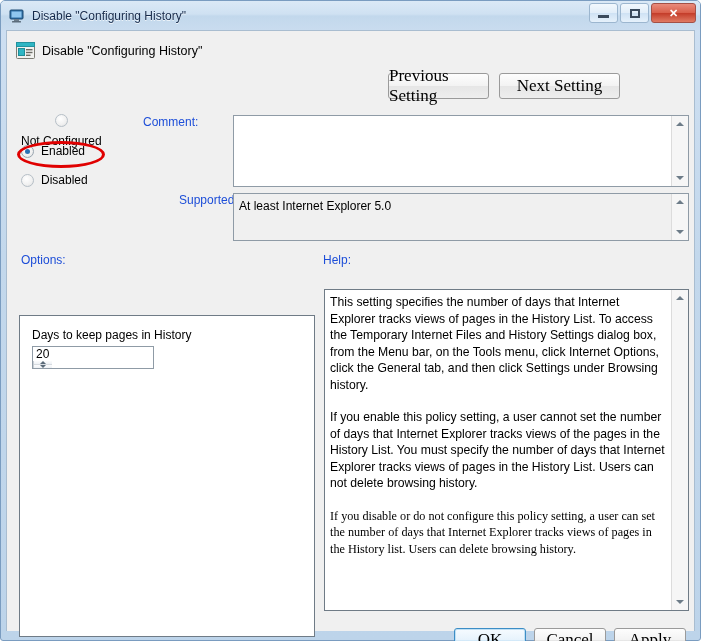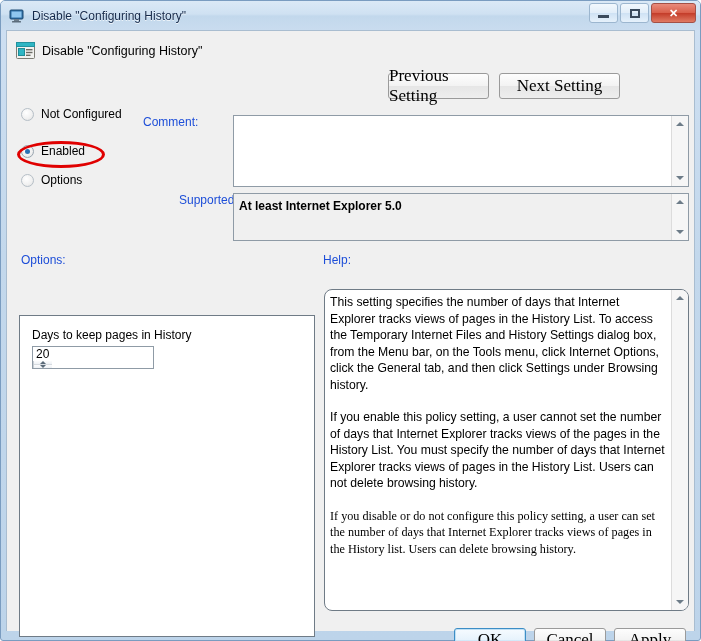--- a/index.html
+++ b/index.html
@@ -145,21 +145,21 @@
     width: 121px; height: 26px;
   }
 
   
   .radio-row {
     position: absolute;
     display: flex;
     align-items: center;
     gap: 7px;
   }
-  .r1 { left: 14px; top: 76px; }
+  .r1 { left: 14px; top: 83px; flex-direction: column; }
   .r2 { left: 14px; top: 113px; }
   .r3 { left: 14px; top: 142px; }
   .radio {
     width: 13px; height: 13px;
     border-radius: 50%;
     box-sizing: border-box;
     border: 1px solid #9aa6b0;
     background: radial-gradient(circle at 40% 35%, #ffffff 0%, #f0f0f0 60%, #dcdcdc 100%);
     position: relative;
     flex: 0 0 auto;
@@ -194,21 +194,20 @@
   .lbl-supported { left: 136px; top: 162px; margin-left: 36px; }
   .lbl-options { left: 14px; top: 222px; }
   .lbl-help { left: 316px; top: 222px; }
 
   .field {
     position: absolute;
     box-sizing: border-box;
     border: 1px solid #8f9ba6;
     background: #ffffff;
     overflow: hidden;
-    font-weight: bold;
   }
   .comment-box { left: 226px; top: 84px; width: 456px; height: 72px; }
   .supported-box {
     left: 226px; top: 162px; width: 456px; height: 48px;
     background: #f0f0f0;
   }
   .supported-text {
     position: absolute;
     left: 5px; top: 5px;
     font-size: 12px;
@@ -251,21 +250,21 @@
 
   
   .panel {
     position: absolute;
     box-sizing: border-box;
     border: 1px solid #6f7b86;
     background: #ffffff;
     overflow: hidden;
   }
   .options-panel { left: 12px; top: 258px; width: 296px; height: 322px; margin-top: 26px; }
-  .help-panel { left: 317px; top: 258px; width: 365px; height: 322px; border-radius: 8px; }
+  .help-panel { left: 317px; top: 258px; width: 365px; height: 322px; }
 
   .opt-label {
     position: absolute;
     left: 12px; top: 12px;
     font-size: 12px;
     color: #000;
     white-space: nowrap;
   }
   .spinner {
     position: absolute;
@@ -393,21 +392,21 @@
     <div class="radio-row r1">
       <span class="radio dim"></span>
       <span class="radio-label">Not Configured</span>
     </div>
     <div class="radio-row r2">
       <span class="radio checked"></span>
       <span class="radio-label">Enabled</span>
     </div>
     <div class="radio-row r3">
       <span class="radio dim"></span>
-      <span class="radio-label">Options</span>
+      <span class="radio-label">Disabled</span>
     </div>
 
     <div class="annot-ellipse"></div>
 
     <div class="lbl lbl-comment">Comment:</div>
     <div class="field comment-box">
       <div class="vscroll">
         <div class="sb-arrow up">
             <i class="tri-up"></i>
           </div>

